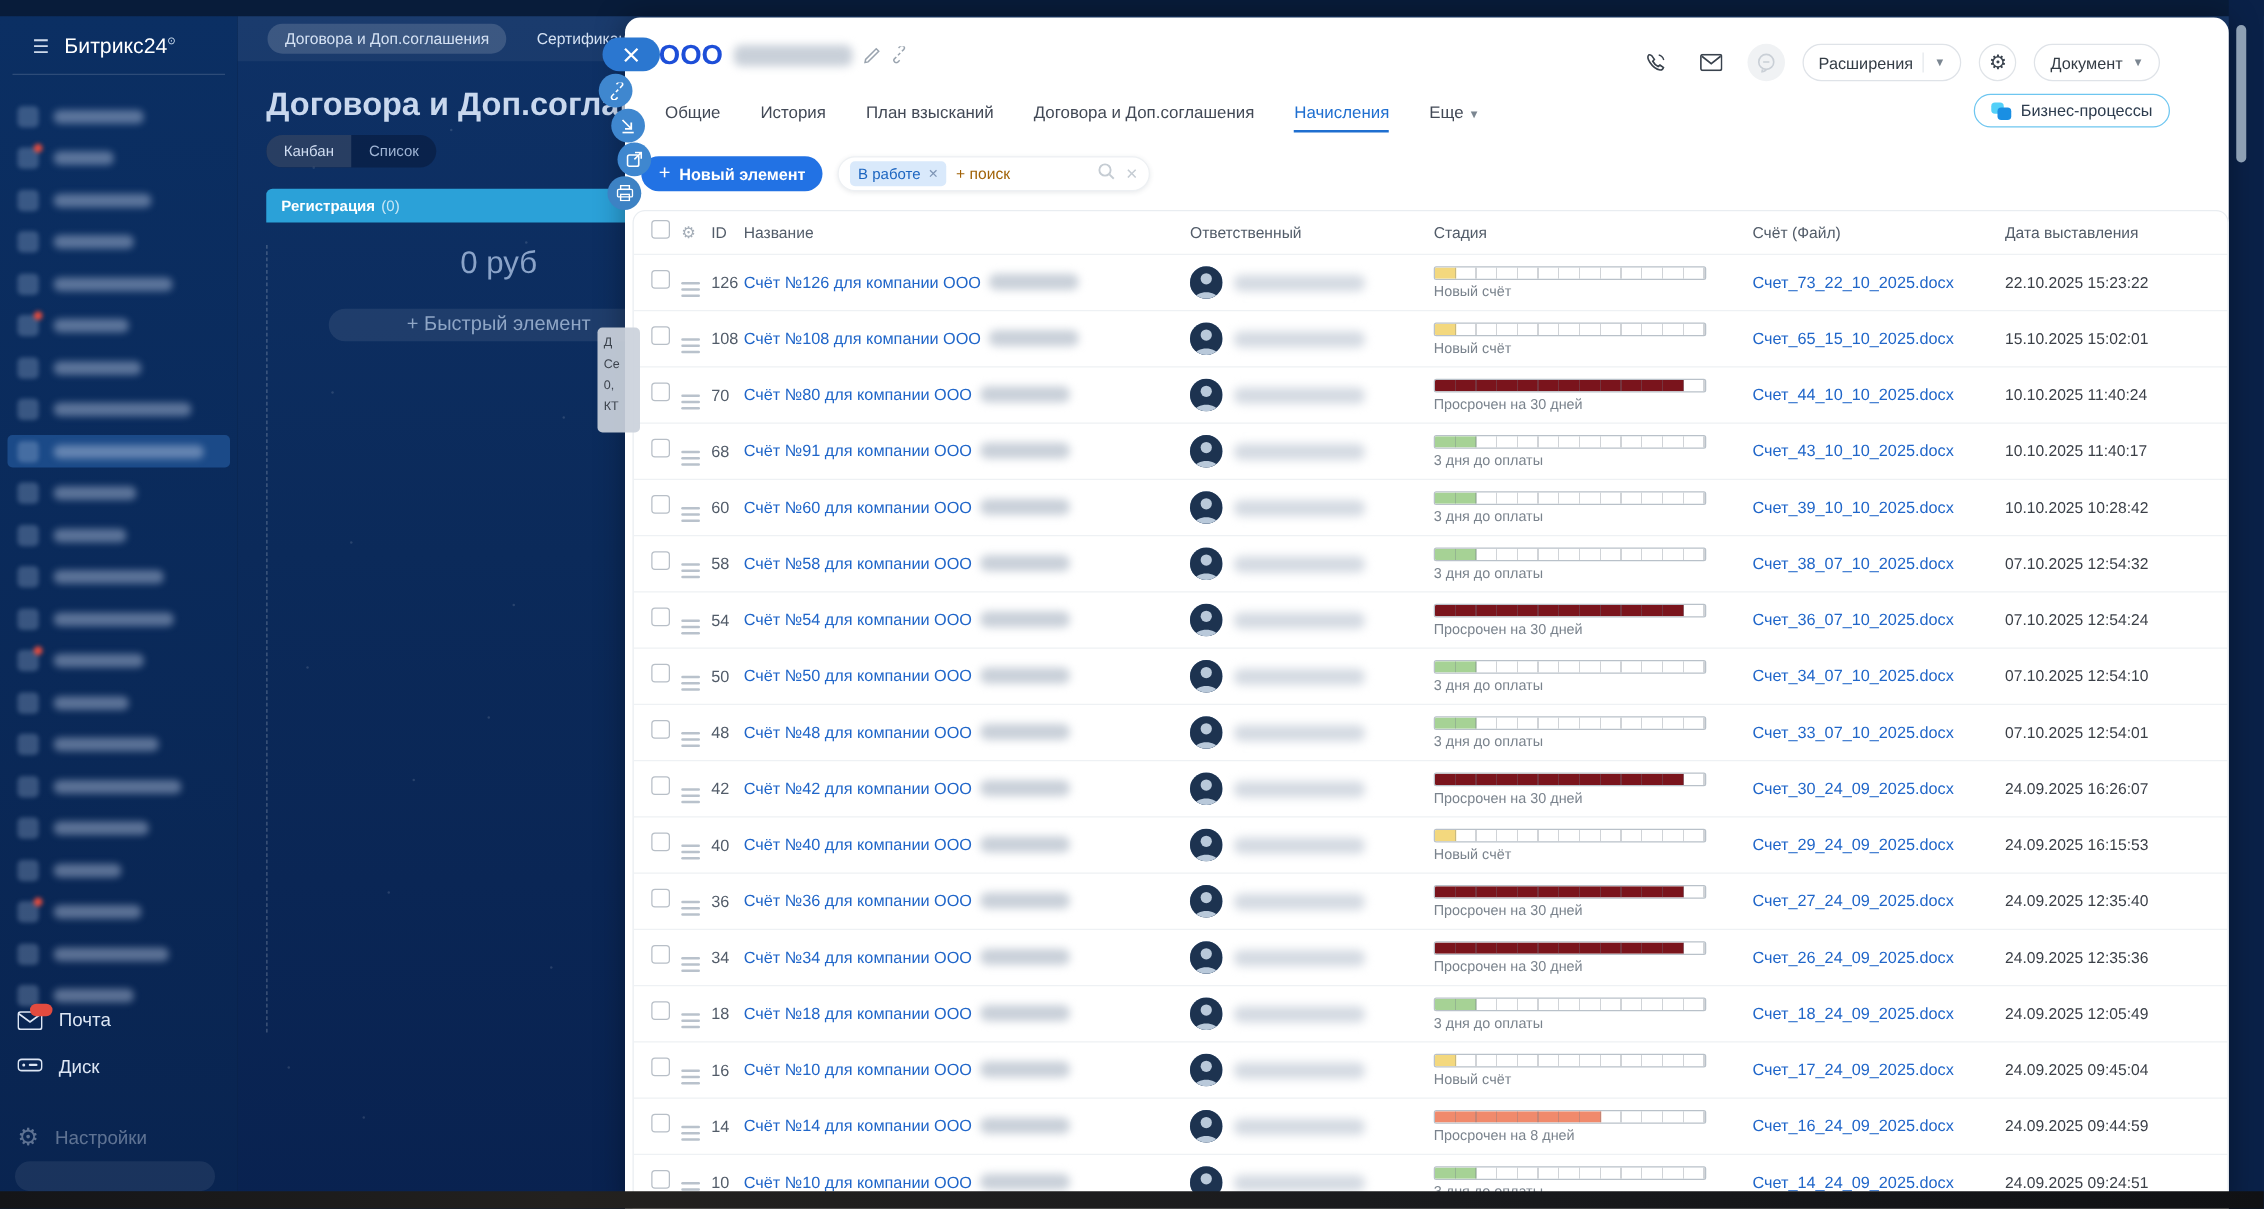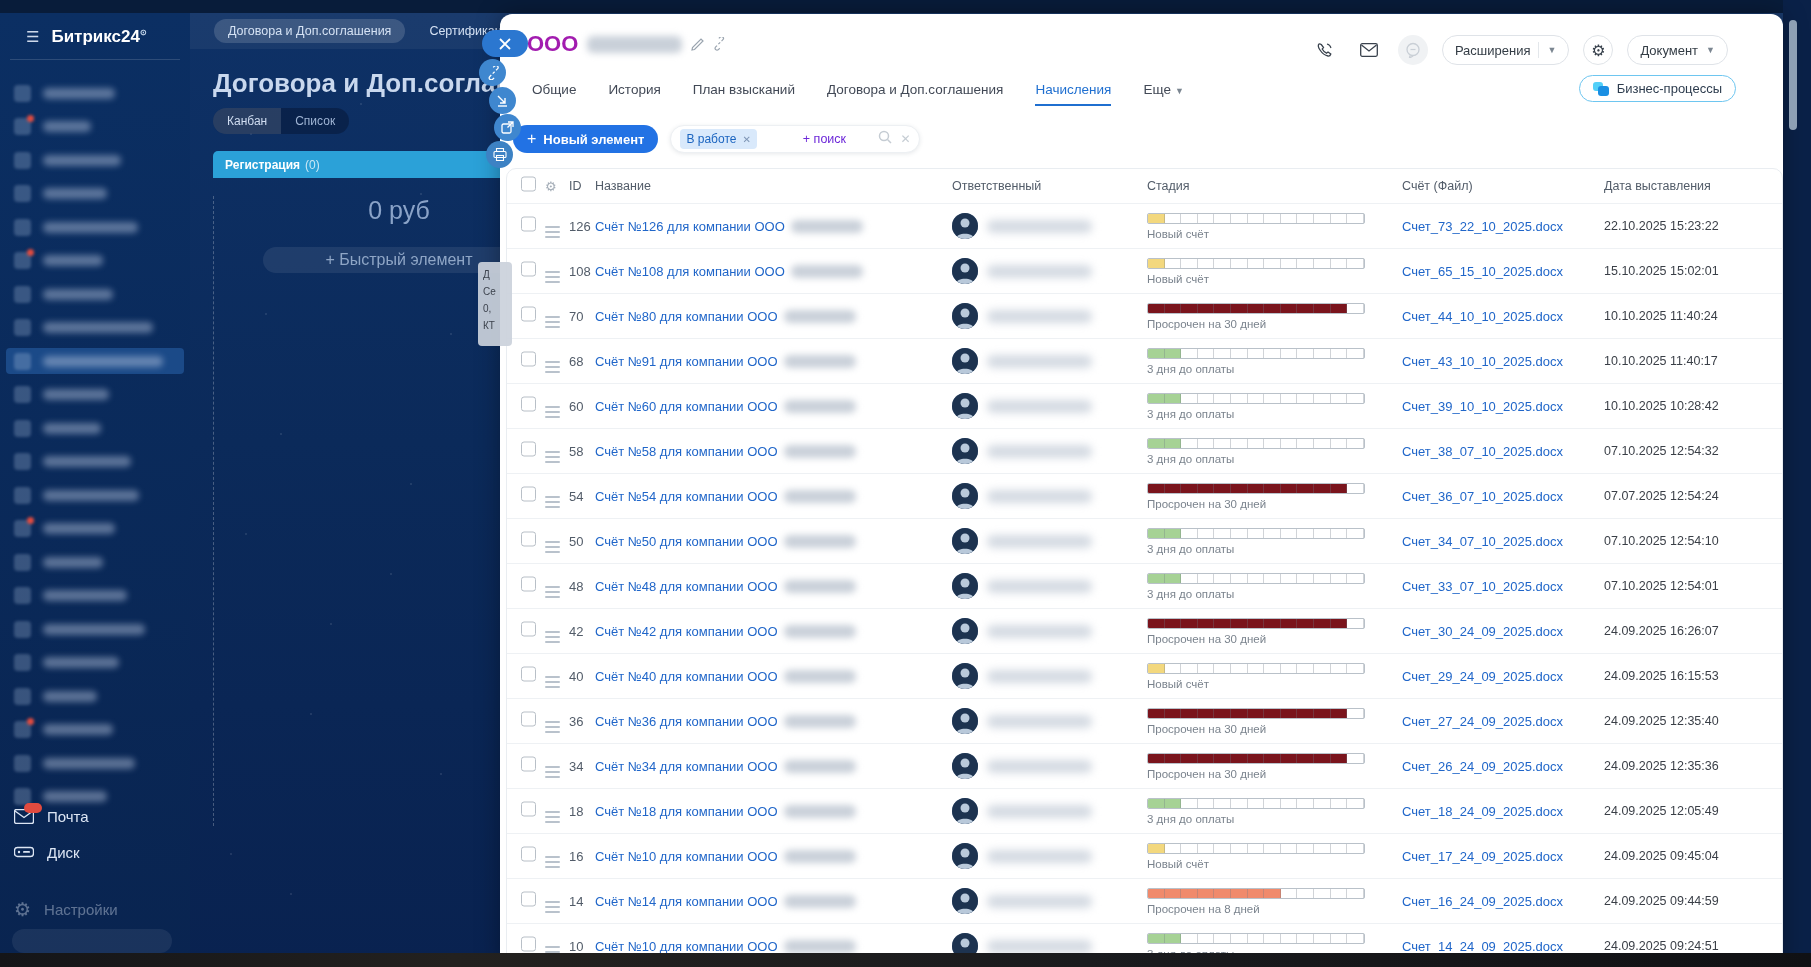--- a/index.html
+++ b/index.html
@@ -37,21 +37,21 @@
   #quick-add { margin:22px auto 0; width:272px; height:26px;
     background:rgba(255,255,255,.08); border-radius:14px; color:#8fa6c6;
     font-size:16px; display:flex; align-items:center; justify-content:center; }
 
   
   #sidebar { position:absolute; left:0; top:13px; width:190px; bottom:0;
     background:linear-gradient(180deg,#0b2f63,#092450); }
   #logo-row { display:flex; align-items:center; gap:12px; padding:14px 0 12px 16px;
     border-bottom:1px solid rgba(255,255,255,.14); margin:0 10px; }
   #hamburger { color:#cdd9ea; font-size:15px; }
-  #brand { color:#fff; font-weight:bold; font-size:17px; }
+  #brand { color:#fff; font-weight:normal; font-size:17px; }
   #brand sup { font-size:8px; color:#cfe0f2; }
   .sb-item { position:absolute; left:14px; display:flex; align-items:center; gap:12px; height:26px; width:162px; }
   .sb-item.active { background:#1b4a88; border-radius:4px; left:6px; padding-left:8px; width:178px; }
   .sb-ico { width:17px; height:17px; border-radius:4px; background:rgba(180,200,230,.28);
     filter:blur(1.5px); position:relative; flex:none; }
   .sb-dot { position:absolute; right:-3px; top:-3px; width:7px; height:7px;
     border-radius:50%; background:#e24b3f; filter:none; }
   .sb-blob { height:11px; border-radius:5px; background:rgba(190,205,228,.45);
     filter:blur(3px); }
   .sb-real { position:absolute; left:14px; display:flex; align-items:center;
@@ -78,21 +78,21 @@
   #btn-minimize { left:489px; top:87px; }
   #btn-open-new { left:494px; top:114px; }
   #btn-print { left:486px; top:141px; background:#3d82c4; }
 
   
   #modal { position:absolute; left:500px; top:14px; width:1283px; bottom:0;
     background:#fff; border-radius:12px 12px 0 0; z-index:10;
     box-shadow:0 0 24px rgba(0,0,0,.35); }
   #m-title-row { position:absolute; left:27px; top:17px; display:flex;
     align-items:center; gap:9px; }
-  #m-title { font-size:22px; font-weight:bold; color:#a21caf; }
+  #m-title { font-size:22px; font-weight:bold; color:#1d4ed8; }
   .blur-blob { display:inline-block; height:13px; border-radius:6px;
     background:#c9d0d9; filter:blur(3.5px); vertical-align:middle; }
   #m-title-blob { width:95px; height:17px; }
   .ghost-ico { color:#9aa4af; display:flex; }
 
   #m-top-icons { position:absolute; right:55px; top:21px; display:flex;
     align-items:center; gap:14px; }
   .pill-btn { height:30px; border:1px solid #dfe3e8; border-radius:16px;
     display:flex; align-items:center; padding:0 12px; gap:8px; font-size:13px;
     color:#333c45; background:#fff; }
@@ -121,21 +121,21 @@
   #new-item-btn { height:28px; background:#2272e4; border-radius:15px;
     color:#fff; font-size:13px; font-weight:bold; display:flex;
     align-items:center; gap:7px; padding:0 14px; }
   #new-item-btn .plus { font-size:16px; font-weight:normal; }
   #filter-bar { width:250px; height:28px; background:#fff; border:1px solid #edf0f3;
     box-shadow:0 1px 4px rgba(60,70,90,.12); border-radius:15px; display:flex;
     align-items:center; padding:0 9px; gap:8px; }
   #filter-chip { background:#d9e9fb; color:#1c65c0; font-size:12px;
     border-radius:4px; padding:3px 6px; display:flex; gap:6px; align-items:center; }
   #filter-chip .x { color:#7e95b5; font-size:10px; }
-  #search-ph { color:#6d28d9; font-size:12.5px; flex:1;margin-left:38px; }
+  #search-ph { color:#a16207; font-size:12.5px; flex:1; }
   .search-icos { display:flex; gap:8px; color:#c5ccd3; align-items:center; }
 
   
   #table-card { position:absolute; left:6px; top:154px; width:1277px;
     bottom:0; background:#fff; border:1px solid #e9edf1; border-radius:10px 10px 0 0; }
   .trow, #thead { position:relative; height:45px; }
   #thead { height:34px; }
   .trow { border-top:1px solid #eef1f4; }
   .cell { position:absolute; top:50%; transform:translateY(-50%); }
   .c-check { left:14px; } .c-burger { left:38px; } .c-id { left:62px; }
@@ -687,21 +687,21 @@
       </span>
       <span class="blur-blob respblob"></span>
     </span>
     <span class="cell c-stage">
       <span class="bar">
               <span class="fill" style="width: 92.3077%; background: rgb(122, 20, 28);"></span>
             </span>
       <span class="stage-label r-stage">Просрочен на 30 дней</span>
     </span>
     <span class="cell c-file"><a class="rlink r-file" href="#">Счет_36_07_10_2025.docx</a></span>
-    <span class="cell c-date r-date">07.07.2025 12:54:24</span>
+    <span class="cell c-date r-date">07.10.2025 12:54:24</span>
   </div>
 
   <div class="trow">
     <span class="cell c-check"><span class="cb"></span></span>
     <span class="cell c-burger"><span class="burger">
               <i></i>
               <i></i>
               <i></i>
             </span></span>
     <span class="cell c-id r-id">50</span>

